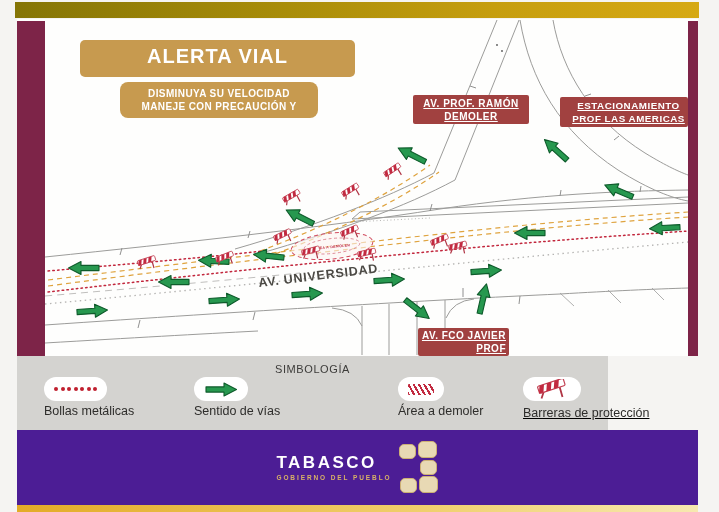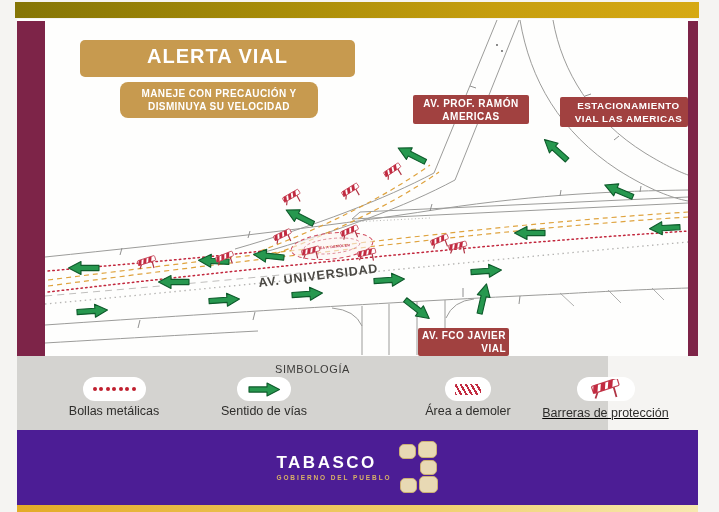--- a/index.html
+++ b/index.html
@@ -12,30 +12,30 @@
   .bar-bottom{position:absolute;left:17px;top:505px;width:681px;height:7px;
               background:linear-gradient(90deg,#e3ab27,#f0cf6d 60%,#f7e9b0);}
   .banner-alerta{position:absolute;left:80px;top:40px;width:275px;height:37px;background:#c79a4f;
                  border-radius:5px;color:#fff;font-size:20px;font-weight:bold;text-align:center;
                  line-height:32px;letter-spacing:1px;}
   .banner-sub{position:absolute;left:120px;top:82px;width:198px;height:36px;background:#c79a4f;
               border-radius:8px;color:#fff;font-size:10px;font-weight:bold;text-align:center;
               padding-top:5px;box-sizing:border-box;letter-spacing:.4px;line-height:13px;}
   .rlabel{position:absolute;background:#a14140;color:#fff;font-weight:bold;text-align:center;
           font-size:10px;line-height:13px;letter-spacing:.5px;border-radius:2px;padding:2px 3px;
-          box-sizing:border-box;display:flex;flex-direction:column;justify-content:center;}
+          box-sizing:border-box;display:flex;flex-direction:column;justify-content:center;text-decoration:underline;}
   .rlabel span{display:block;}
   .lbl-ramon{left:413px;top:95px;width:116px;height:29px;}
   .lbl-esta{left:560px;top:97px;width:128px;height:30px;font-size:9.8px;padding-left:12px;}
   .lbl-mina{left:418px;top:328px;width:91px;height:28px;text-align:right;}
   svg.roadmap{position:absolute;left:0;top:0;pointer-events:none;}
   .legend{position:absolute;left:17px;top:356px;width:591px;height:74px;background:#d4d3d0;}
   .legend-title{position:absolute;top:7px;left:0;width:100%;text-align:center;font-size:11px;
                 color:#3c3b39;letter-spacing:.6px;}
-  .litem{position:absolute;text-align:center;top:21px;}
+  .litem{position:absolute;top:21px;}
   .pill{display:inline-flex;align-items:center;justify-content:center;background:#fff;
         border-radius:13px;height:24px;padding:0 10px;}
   .litem .cap{margin-top:3px;font-size:12.5px;color:#2e2d2b;}
   .li-1{left:27px;width:140px;} .li-2{left:177px;width:140px;}
   .li-3{left:381px;width:140px;} .li-4{left:506px;width:165px;text-decoration:underline;}
   .dotrow{display:flex;gap:2.5px;align-items:center;}
   .dotrow i{width:4px;height:4px;border-radius:50%;background:#c01f2f;display:block;}
   .hatch{width:26px;height:11px;background:repeating-linear-gradient(60deg,#c22a40 0 2px,#fff 2px 4.6px);
          border-radius:1px;}
   .footer{position:absolute;left:17px;top:430px;width:681px;height:75px;background:#4c1d95;}
@@ -164,35 +164,35 @@
       <use href="#barrier" transform="translate(367,254) rotate(5)"></use>
       <use href="#barrier" transform="translate(440,241) rotate(-5)"></use>
       <use href="#barrier" transform="translate(458,247) rotate(4)"></use>
     </g>
   </svg>
 
   <div class="banner-alerta">
     <span>ALERTA VIAL</span>
   </div>
   <div class="banner-sub">
+    <span style="display:block">DISMINUYA SU VELOCIDAD</span>
     <span style="display:block">MANEJE CON PRECAUCIÓN Y</span>
-    <span style="display:block">DISMINUYA SU VELOCIDAD</span>
   </div>
 
   <div class="rlabel lbl-ramon">
     <span>AV. PROF. RAMÓN</span>
-    <span>AMERICAS</span>
+    <span>DEMOLER</span>
   </div>
   <div class="rlabel lbl-esta">
     <span>ESTACIONAMIENTO</span>
-    <span>VIAL LAS AMERICAS</span>
+    <span>PROF LAS AMERICAS</span>
   </div>
   <div class="rlabel lbl-mina">
     <span>AV. FCO JAVIER</span>
-    <span>VIAL</span>
+    <span>PROF</span>
   </div>
 
   <div class="legend">
     <div class="legend-title">SIMBOLOGÍA</div>
     <div class="litem li-1">
       <div class="pill">
         <span class="dotrow">
             <i></i>
             <i></i>
             <i></i>

